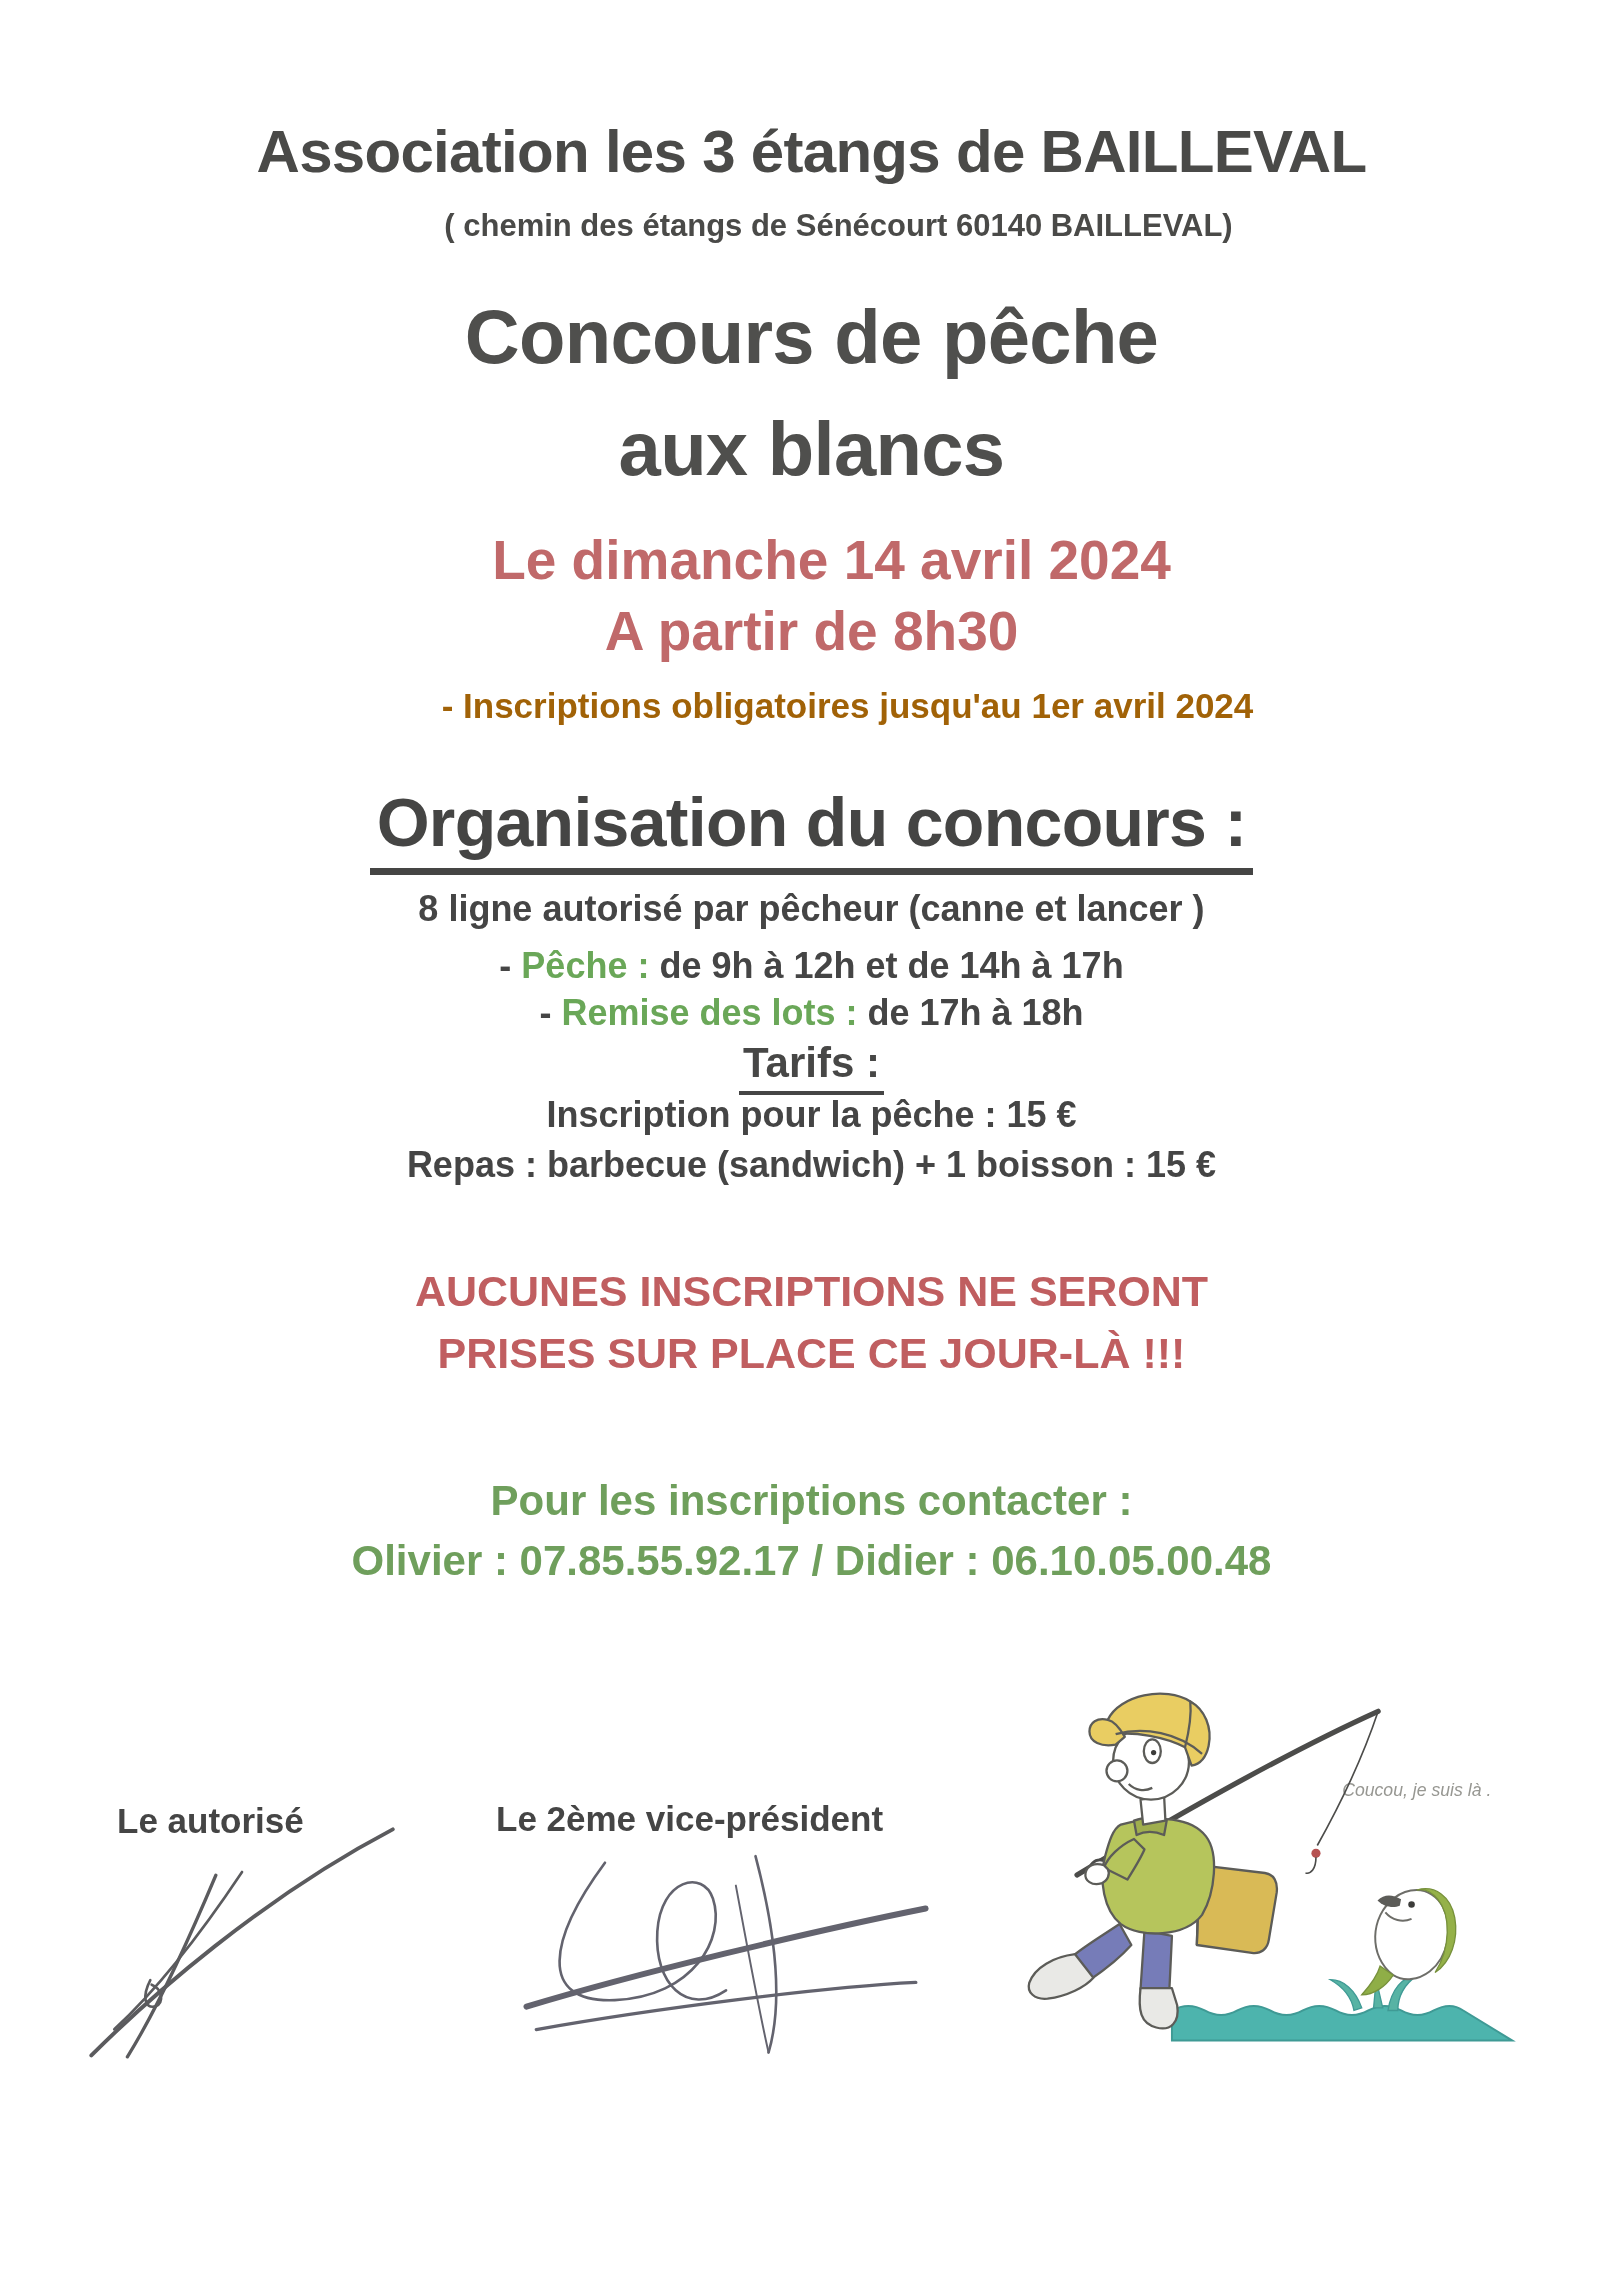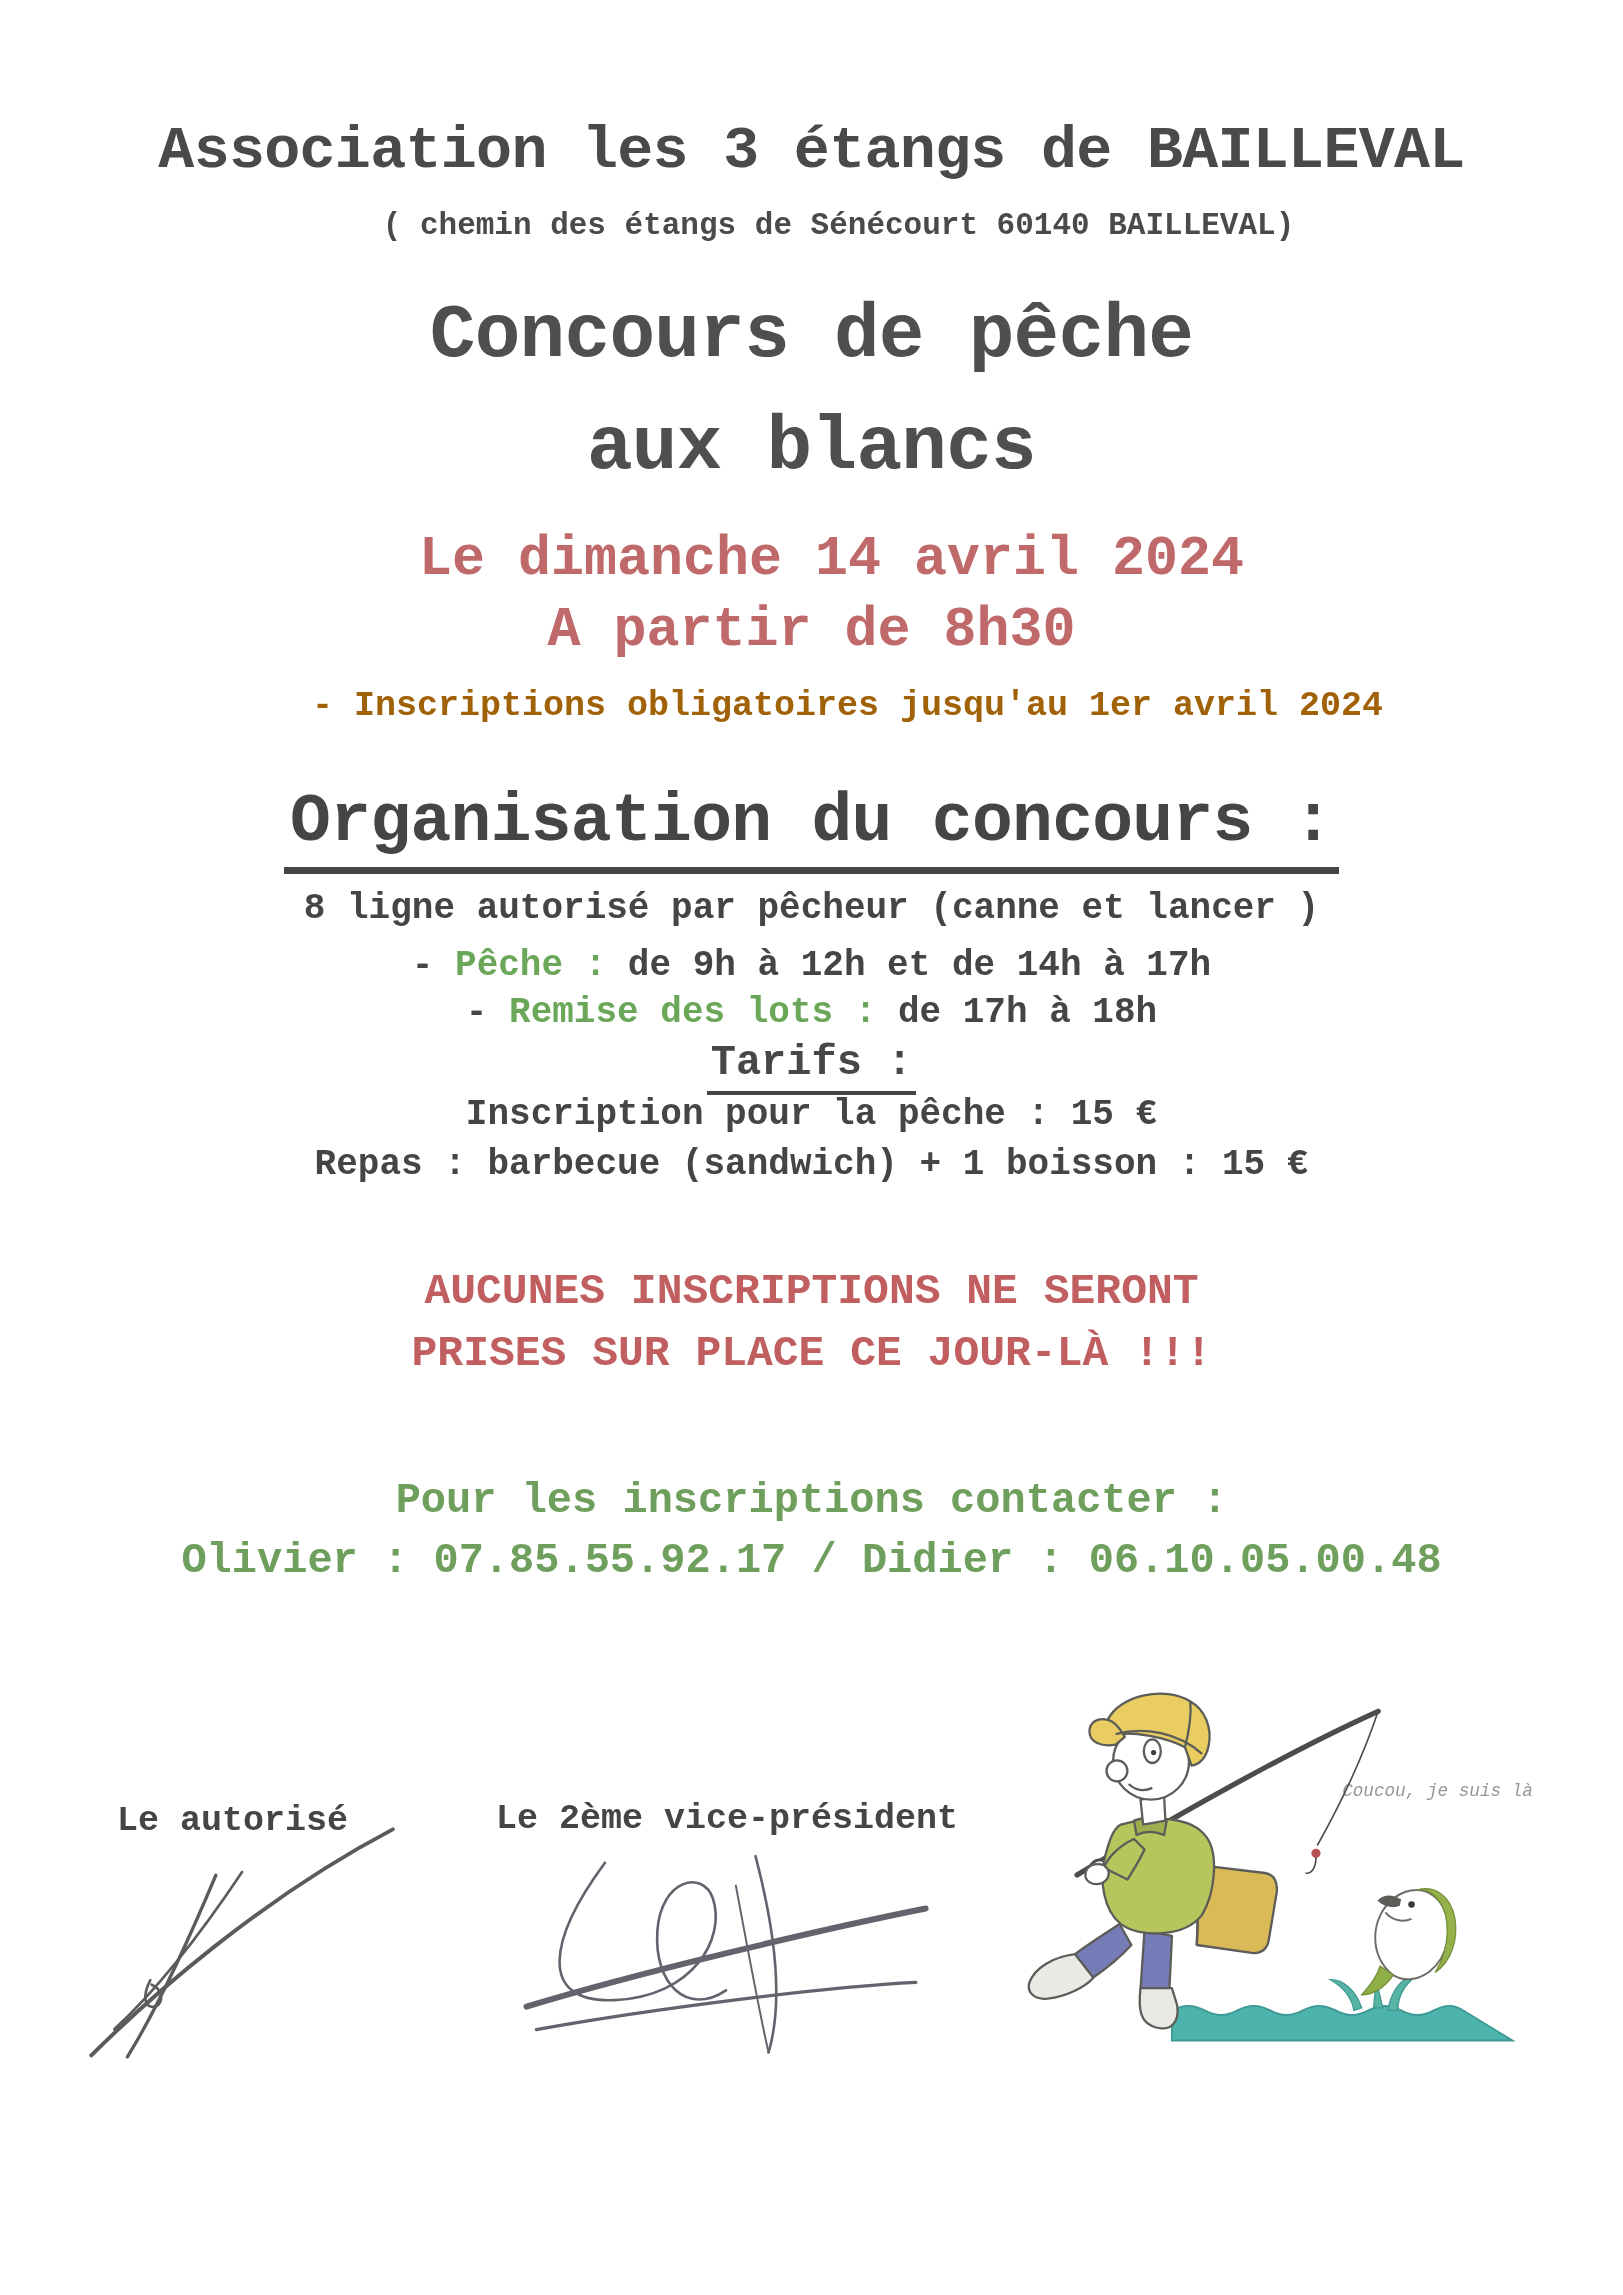--- a/index.html
+++ b/index.html
@@ -1,18 +1,18 @@
 <!DOCTYPE html>
 <html style="font-size:10.5px"><head>
 <meta charset="utf-8">
 <style>
   html,body{margin:0;padding:0;background:#ffffff;}
   .page{
     position:relative;width:1623px;height:2295px;background:#ffffff;
-    font-family:Liberation Mono, monospace;font-weight:bold;color:#474746;
+    font-family:Liberation Sans, sans-serif;font-weight:bold;color:#474746;
     overflow:hidden;
   }
   .line{position:absolute;left:0;width:100%;text-align:center;white-space:nowrap;}
   .t-assoc{font-size:60px;letter-spacing:-0.7px;color:#4a4a48;}
   .t-addr{font-size:31px;color:#4a4a48;padding-left:27px;}
   .t-main{font-size:76px;letter-spacing:-0.7px;color:#4f4f4d;}
   .t-red{font-size:55px;color:#c0696a;}
   .t-deadline{font-size:35px;color:#a16207;margin-left:36px;}
   .t-org{font-size:68px;letter-spacing:-0.7px;color:#454544;}
   .t-org .u{display:inline-block;border-bottom:7.2px solid #454544;padding:0 6.5px 6.5px 6.5px;}

